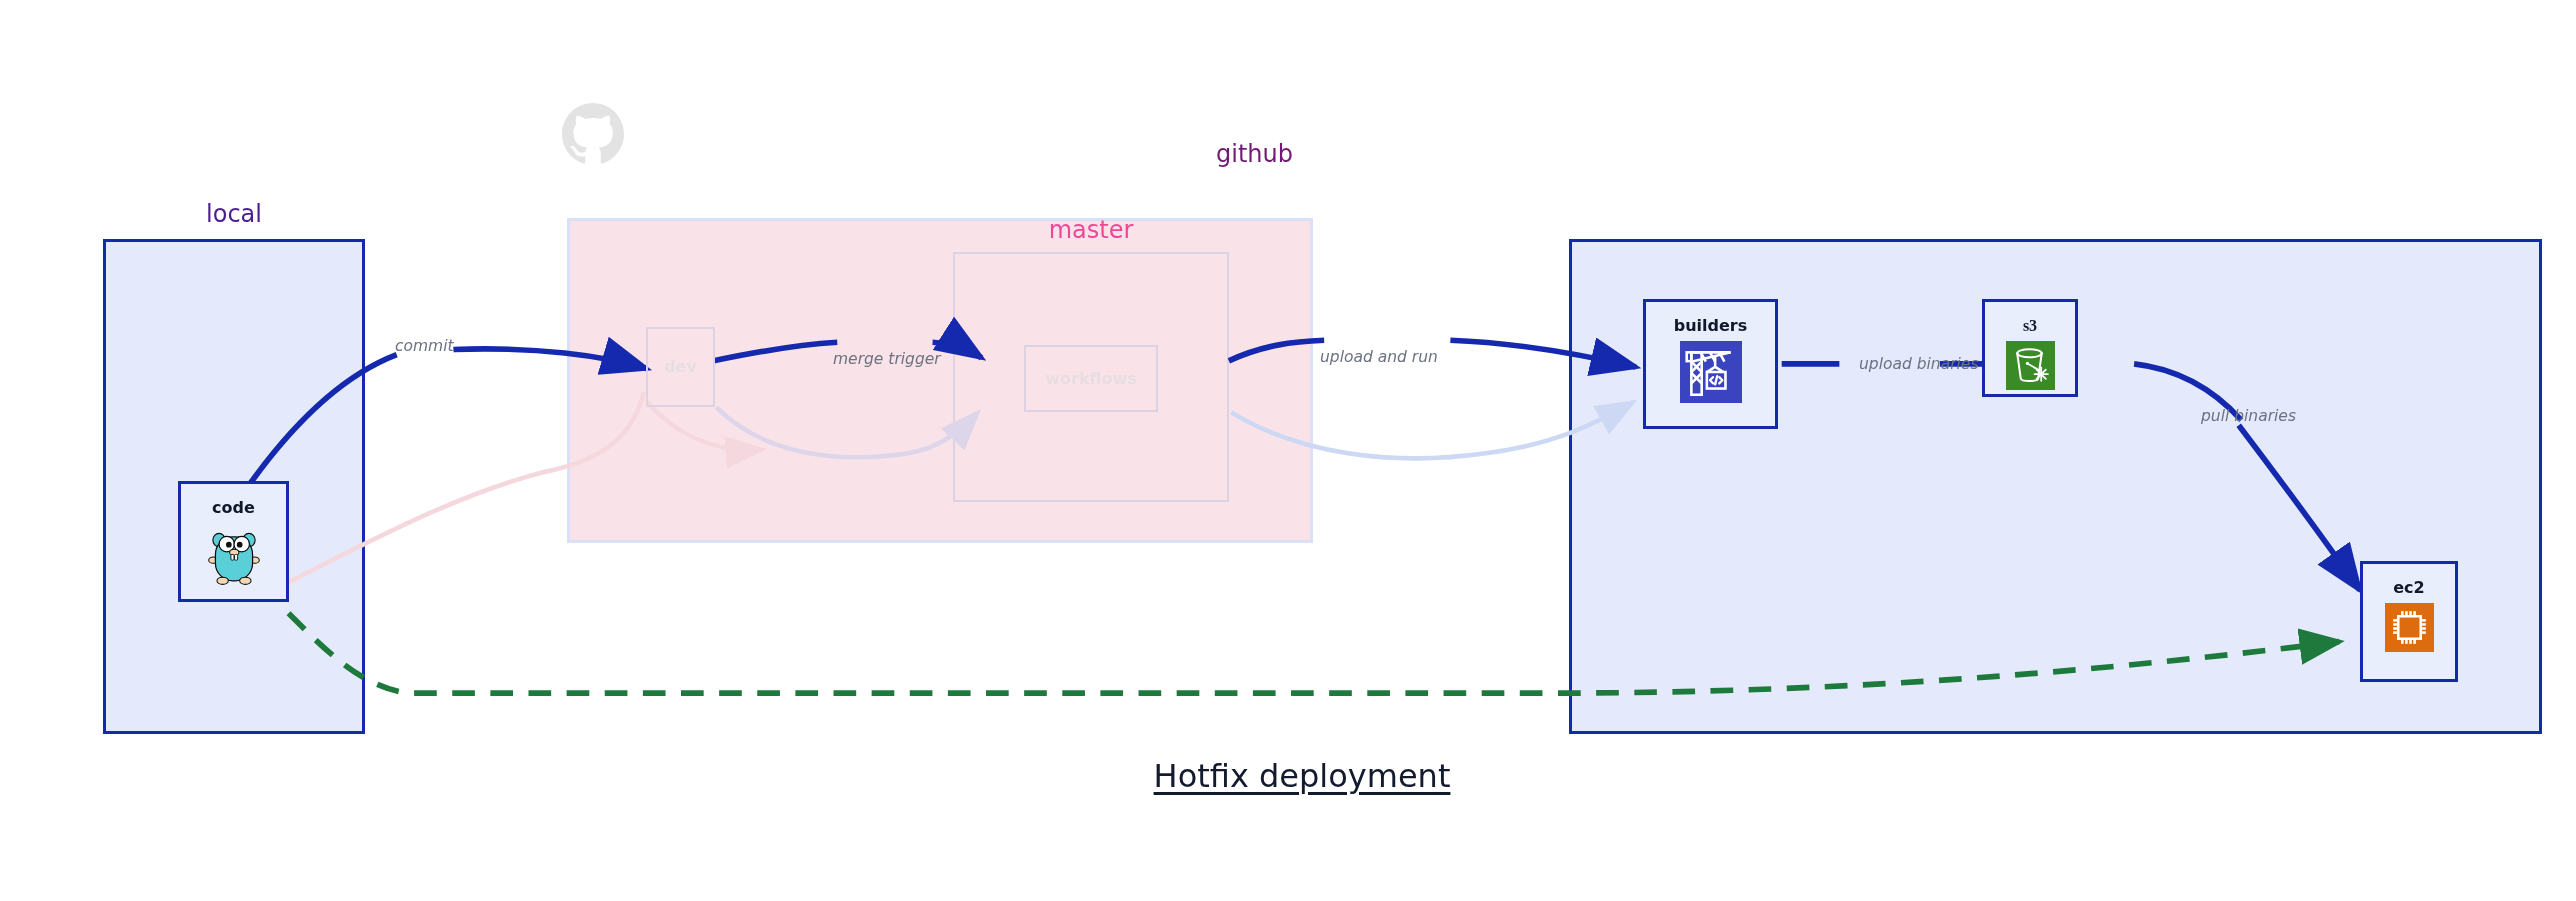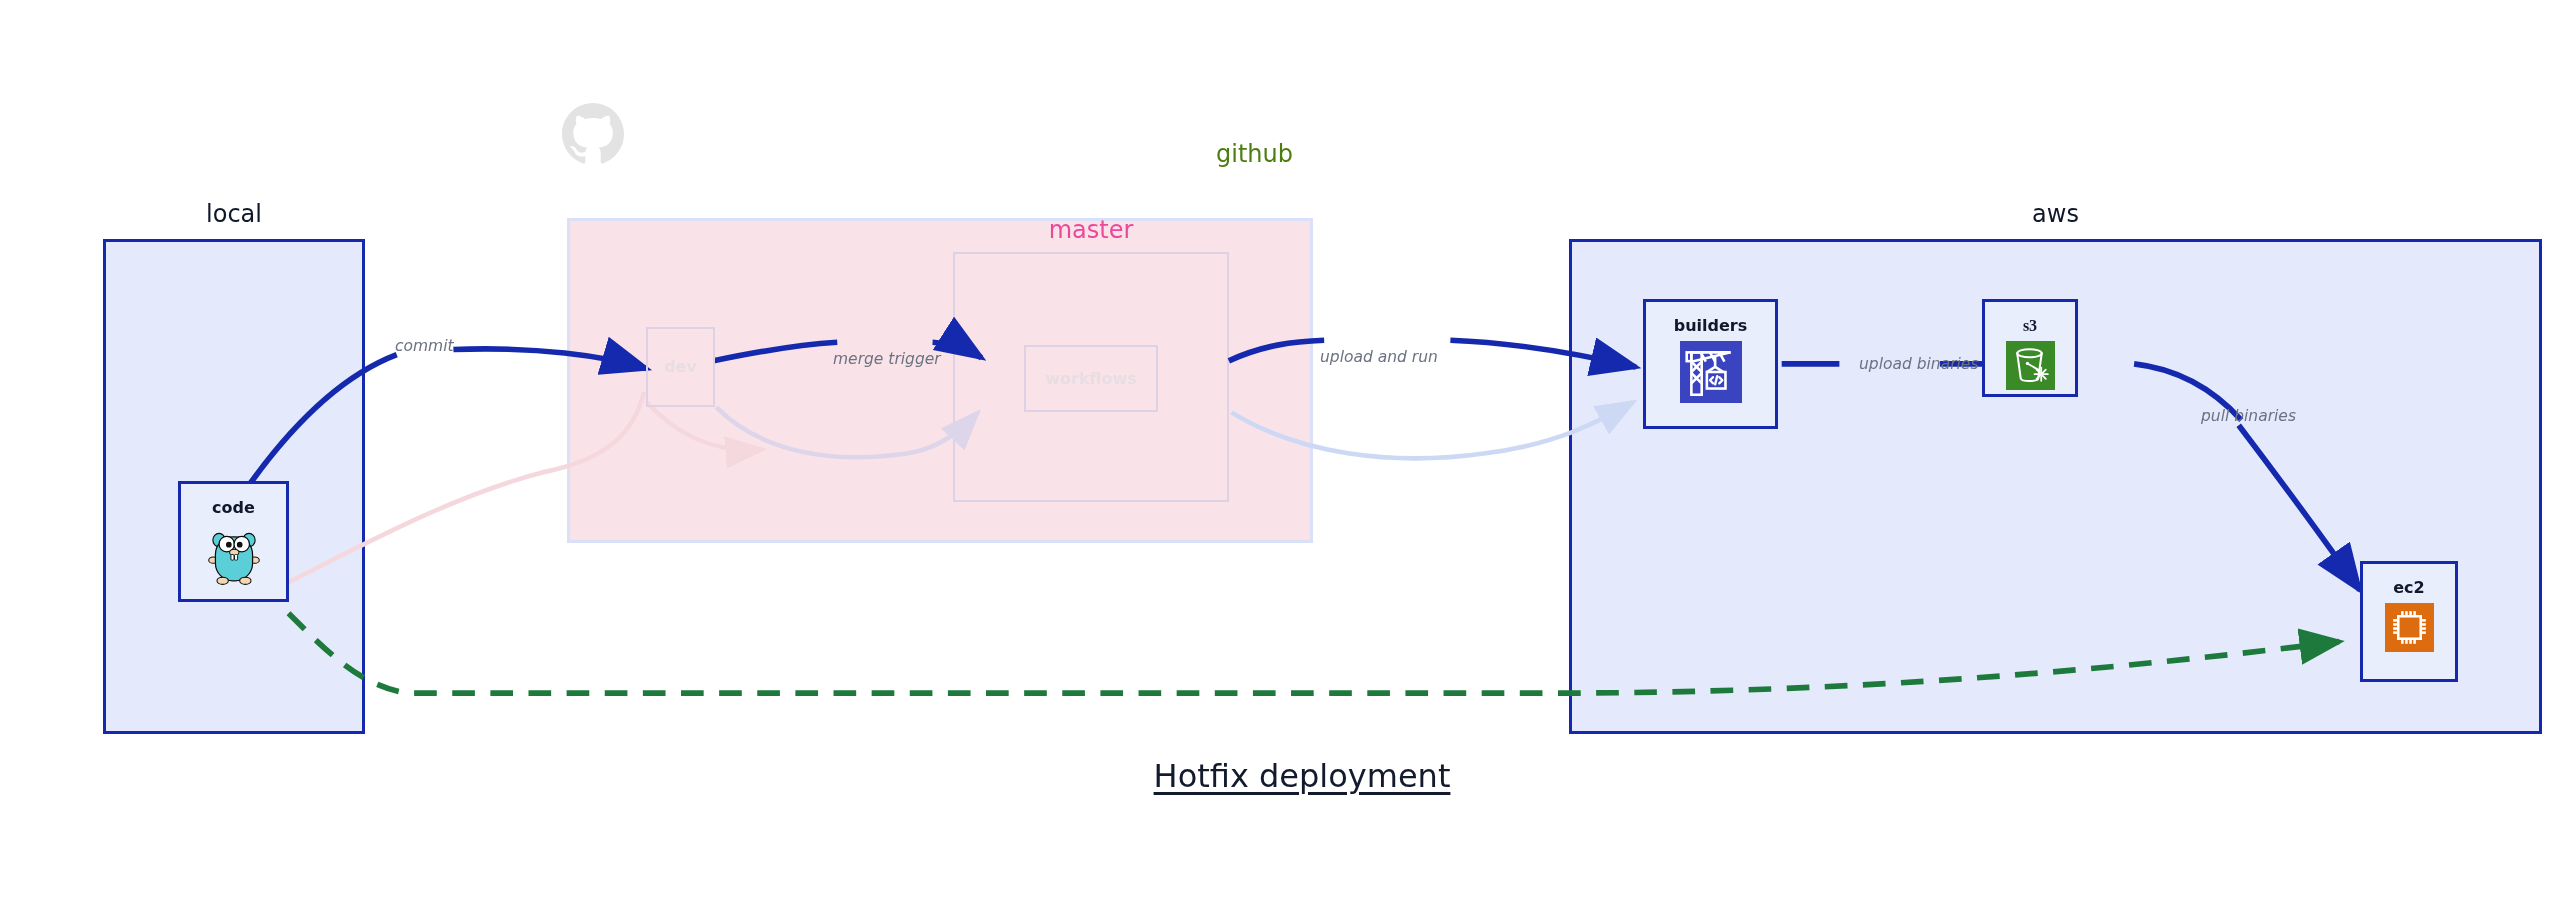--- a/index.html
+++ b/index.html
@@ -41,25 +41,25 @@
     border: 3.6px solid #d9e0f7;
   }
   .cluster-master {
     background: transparent;
     border: 2.6px solid #ddd2e4;
   }
   .cluster-label {
     position: absolute;
     font-size: 24px;
     line-height: 1;
-    color: #0f172a;
+    color: #4c1d95;
     white-space: nowrap;
   }
   .cluster-label.faded {
-    color: #4d7c0f;
+    color: #701a75;
   }
   .cluster-label.faded-master {
     color: #ec4899;
     font-size: 24px;
   }
 
   
   .node {
     position: absolute;
     box-sizing: border-box;
@@ -137,21 +137,20 @@
   <div class="cluster cluster-local" style="left:103px; top:239px; width:262px; height:495px;"></div>
 
   <div class="cluster cluster-aws" style="left:1569px; top:239px; width:973px; height:495px;"></div>
 
   <div class="cluster-label" style="left:103px; top:202px; width:262px; text-align:center;">local</div>
 
   <div class="cluster-label faded" style="left:1216px; top:142px; text-align:right;">github</div>
 
   <div class="cluster-label faded-master" style="left:953px; top:218px; width:276px; text-align:center;">master</div>
 
-  <div class="cluster-label" style="left:1569px; top:202px; width:973px; text-align:center;">aws</div>
 
   <div class="octocat" style="left:562px; top:103px;">
     <svg width="62" height="62" viewBox="0 0 16 16" aria-hidden="true">
       <path fill="#e3e3e3" d="M8 0C3.58 0 0 3.58 0 8c0 3.54 2.29 6.53 5.47 7.59.4.07.55-.17.55-.38
         0-.19-.01-.82-.01-1.49-2.01.37-2.53-.49-2.69-.94-.09-.23-.48-.94-.82-1.13-.28-.15-.68-.52-.01-.53.63-.01
         1.08.58 1.23.82.72 1.21 1.87.87 2.33.66.07-.52.28-.87.51-1.07-1.78-.2-3.64-.89-3.64-3.95
         0-.87.31-1.59.82-2.15-.08-.2-.36-1.02.08-2.12 0 0 .67-.21 2.2.82.64-.18 1.32-.27 2-.27s1.36.09 2 .27c1.53-1.04
         2.2-.82 2.2-.82.44 1.1.16 1.92.08 2.12.51.56.82 1.27.82 2.15 0 3.07-1.87 3.75-3.65 3.95.29.25.54.73.54 1.48
         0 1.07-.01 1.93-.01 2.2 0 .21.15.46.55.38A8.01 8.01 0 0 0 16 8c0-4.42-3.58-8-8-8z"></path>
     </svg>

